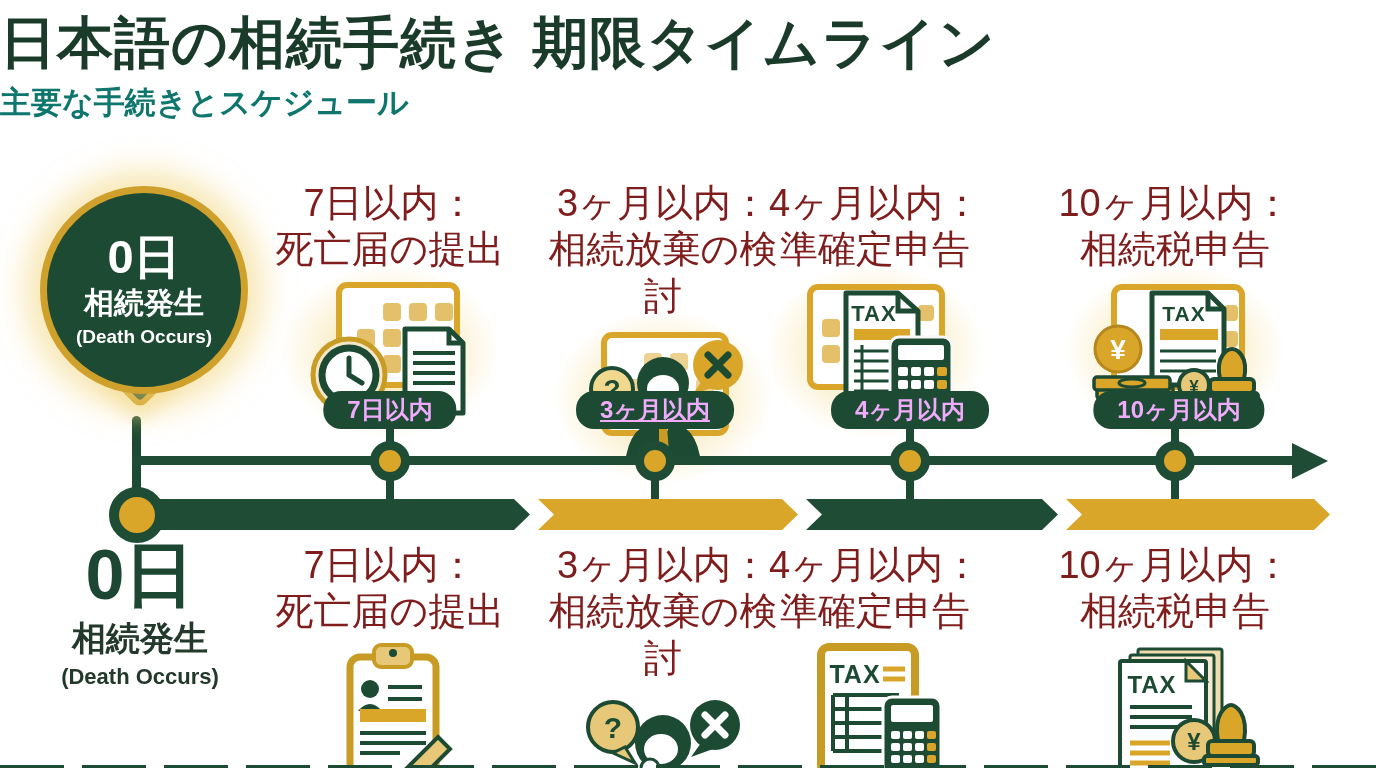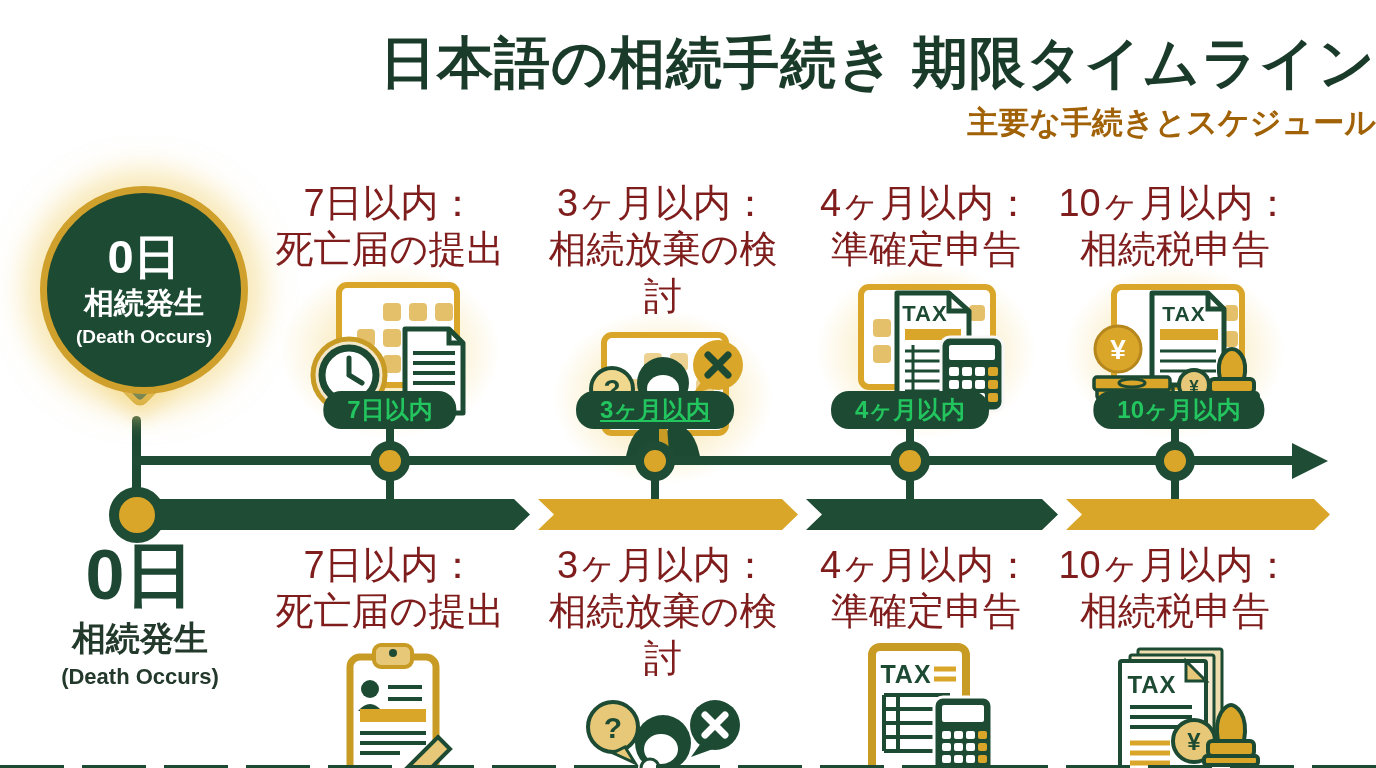--- a/index.html
+++ b/index.html
@@ -4,52 +4,52 @@
 <style>
   html,body{margin:0;padding:0;}
   body{
     width:1376px;height:768px;position:relative;overflow:hidden;
     background:#ffffff;
     font-family:"Liberation Sans","DejaVu Sans",sans-serif;
     -webkit-font-smoothing:antialiased;
   }
   .abs{position:absolute;}
   
-  .header{left:0;top:32px;width:100%;text-align:right;}
+  .header{left:0;top:12px;width:100%;text-align:left;}
   .title{font-size:56px;font-weight:800;color:#1a3b29;letter-spacing:1px;line-height:1.1;}
-  .subtitle{font-size:31px;font-weight:700;color:#a16207;margin-top:8px;}
+  .subtitle{font-size:31px;font-weight:700;color:#0f766e;margin-top:8px;}
   
   .pin-circle{
     left:40px;top:186px;width:194px;height:194px;border-radius:50%;
     background:#1d4a33;border:7px solid #cfa02c;box-sizing:content-box;
     box-shadow:0 0 30px 16px rgba(243,213,122,.55);
     display:flex;flex-direction:column;align-items:center;justify-content:center;
     color:#fff;text-align:center;z-index:6;
   }
   .pin-day{font-size:47px;font-weight:800;line-height:1.05;}
   .pin-event{font-size:30px;font-weight:800;margin-top:2px;}
   .pin-en{font-size:19px;font-weight:700;margin-top:2px;}
   .pin-tail{
     left:112px;top:342px;width:50px;height:50px;background:#1d4a33;
     border-right:6px solid #cfa02c;border-bottom:6px solid #cfa02c;
     transform:rotate(45deg);border-bottom-right-radius:10px;z-index:5;
     box-shadow:8px 8px 18px 2px rgba(243,213,122,.45);
   }
   
   .tcol{top:180px;width:250px;text-align:center;}
-  .tc0{left:265px;} .tc1{left:538px;} .tc2{left:801px;} .tc3{left:1050px;}
+  .tc0{left:265px;} .tc1{left:538px;} .tc2{left:750px;} .tc3{left:1050px;}
   .mlabel{font-size:38px;font-weight:400;color:#7f1d1d;line-height:1.22;}
   .glow{position:relative;display:inline-block;margin-top:6px;}
   .glow::before{
     content:"";position:absolute;inset:-16px -26px;z-index:-1;
     background:radial-gradient(ellipse at center,rgba(243,214,125,.8),rgba(243,214,125,0) 70%);
   }
   
   .badge{
-    top:391px;transform:translateX(-50%);background:#1d4a33;color:#22c55e;
+    top:391px;transform:translateX(-50%);background:#1d4a33;color:#f0abfc;
     font-size:24px;font-weight:800;padding:3px 24px;border-radius:18px;
     white-space:nowrap;z-index:4;
   }
   .b0{left:390px;} .b1{left:655px;text-decoration:underline;} .b2{left:910px;} .b3{left:1179px;}
   .stem{top:424px;width:8px;height:78px;background:#1d4a33;transform:translateX(-50%);z-index:1;}
   .s0{left:390px;} .s1{left:655px;} .s2{left:910px;} .s3{left:1175px;}
   .tl-line{left:132px;top:456px;width:1162px;height:9px;background:#1e4c34;z-index:2;}
   .tl-arrow{
     left:1292px;top:443px;width:0;height:0;z-index:2;
     border-left:36px solid #1e4c34;border-top:18px solid transparent;border-bottom:18px solid transparent;

